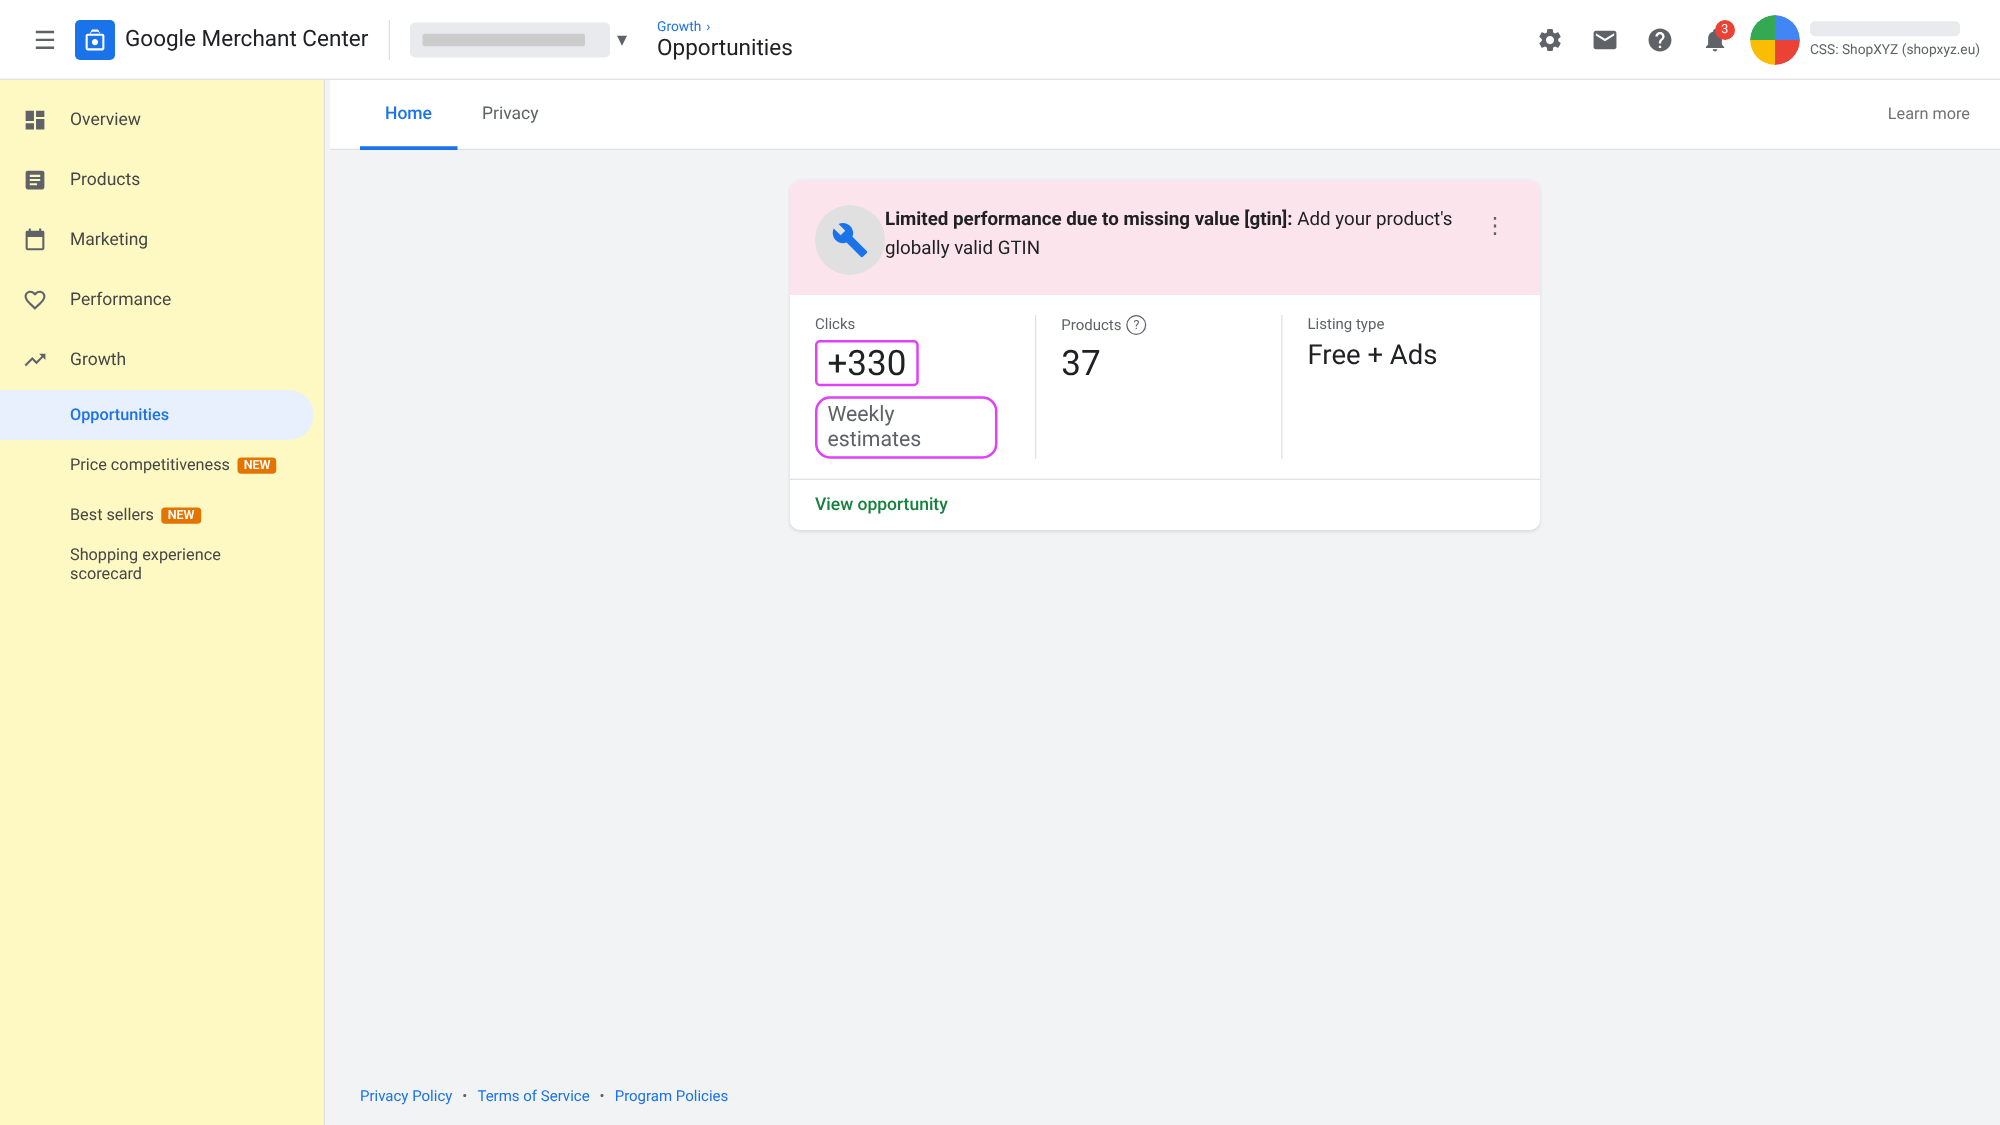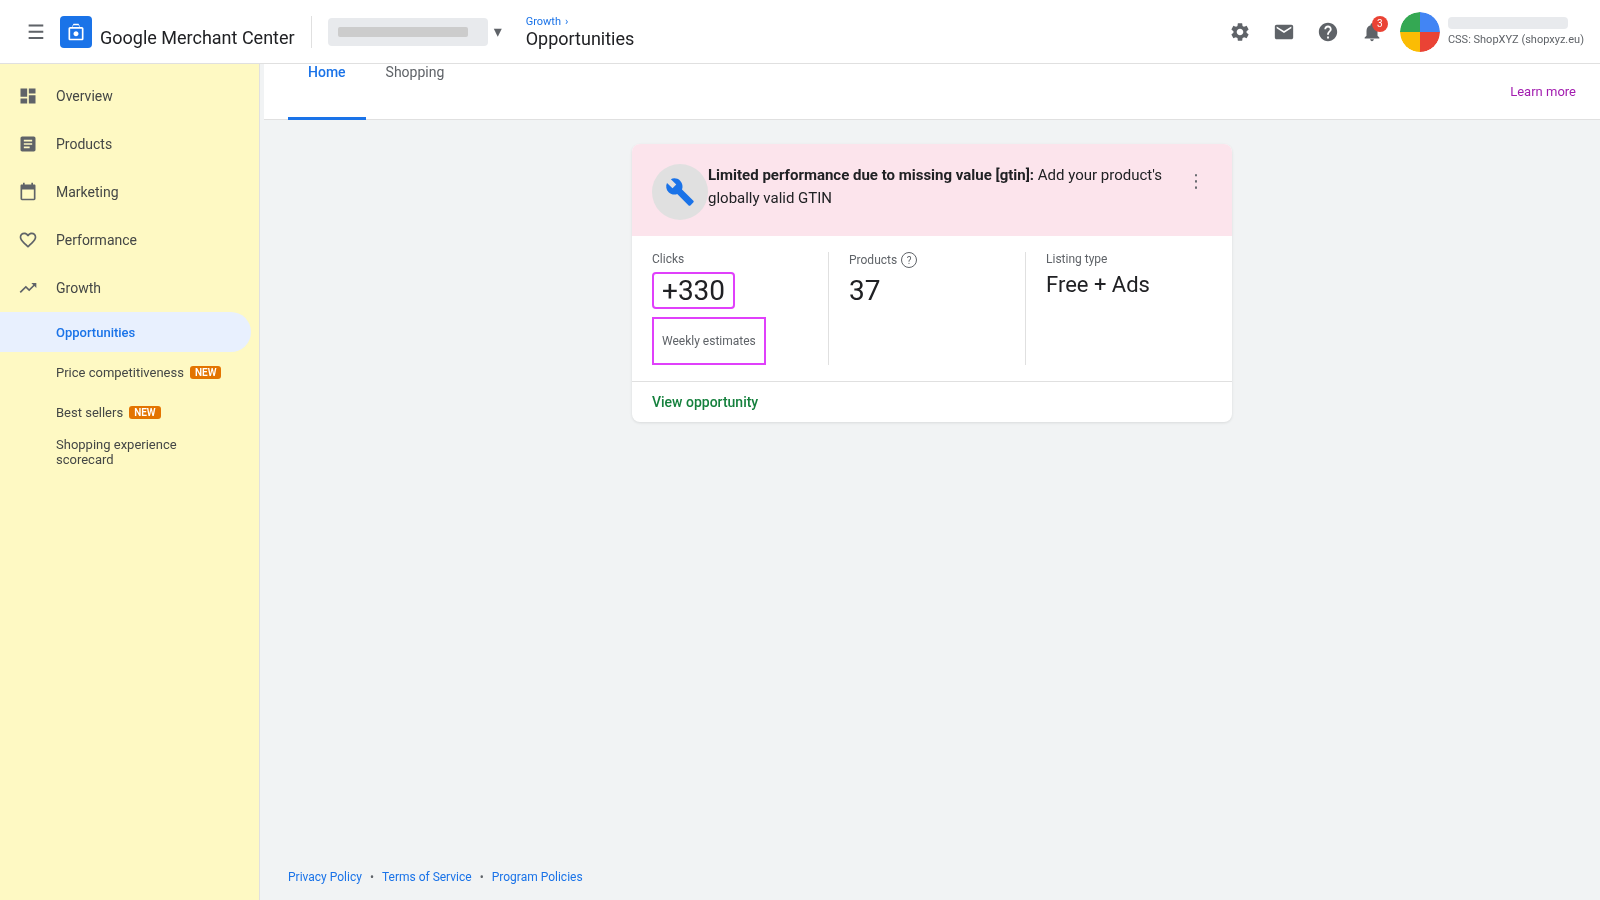--- a/index.html
+++ b/index.html
@@ -6,21 +6,21 @@
     body { font-family: 'Google Sans', Roboto, Arial, sans-serif; background: #f1f3f4; color: #202124; font-size: 14px; }
 
     
     .top-header {
       display: flex; align-items: center; height: 64px;
       background: #fff; border-bottom: 1px solid #e0e0e0;
       padding: 0 16px; position: fixed; top: 0; left: 0; right: 0; z-index: 100;
     }
     .header-hamburger { width: 40px; height: 40px; display: flex; align-items: center; justify-content: center; cursor: pointer; border-radius: 50%; }
     .header-hamburger span { font-size: 20px; color: #5f6368; }
-    .header-logo { display: flex; align-items: flex-end; gap: 8px; margin-left: 4px; }
+    .header-logo { display: flex; align-items: center; gap: 8px; margin-left: 4px; }
     .header-logo-icon { width: 32px; height: 32px; background: #1a73e8; border-radius: 4px; display: flex; align-items: center; justify-content: center; }
     .header-logo-icon svg { width: 20px; height: 20px; }
     .header-logo-text { font-size: 18px; font-weight: 400; color: #202124; white-space: nowrap; }
     .header-divider { width: 1px; height: 32px; background: #e0e0e0; margin: 0 16px; }
     .header-account { display: flex; align-items: center; gap: 6px; cursor: pointer; }
     .header-account-name { background: #e8eaed; border-radius: 4px; padding: 4px 10px; font-size: 13px; color: #5f6368; min-width: 160px; height: 28px; display: flex; align-items: center; }
     .header-account-arrow { color: #5f6368; font-size: 16px; }
     .header-breadcrumb { margin-left: 24px; display: flex; flex-direction: column; }
     .breadcrumb-parent { font-size: 11px; color: #1a73e8; display: flex; align-items: center; gap: 4px; cursor: pointer; }
     .breadcrumb-current { font-size: 18px; color: #202124; font-weight: 400; }
@@ -45,43 +45,43 @@
     .sidebar-item-icon svg { width: 20px; height: 20px; fill: #5f6368; }
     .sidebar-sub-item { padding: 0 16px 0 56px; height: 40px; display: flex; align-items: center; cursor: pointer; color: #444746; font-size: 13px; border-radius: 0 24px 24px 0; margin-right: 8px; gap: 6px; }
     .sidebar-sub-item.active { color: #1a73e8; font-weight: 500; background: #e8f0fe; }
     .badge-new { background: #e37400; color: #fff; font-size: 10px; font-weight: 600; padding: 1px 5px; border-radius: 3px; text-transform: uppercase; }
 
     
     .main-content { margin-left: 264px; flex: 1; display: flex; flex-direction: column; min-height: calc(100vh - 64px); }
 
     
     .tabs-bar { background: #fff; border-bottom: 1px solid #e0e0e0; display: flex; align-items: center; padding: 0 24px; position: relative; }
-    .tab { height: 56px; display: flex; padding: 0 20px; cursor: pointer; font-size: 14px; color: #5f6368; border-bottom: 3px solid transparent; margin-bottom: -1px; }
+    .tab { height: 56px; display: flex; align-items: center; padding: 0 20px; cursor: pointer; font-size: 14px; color: #5f6368; border-bottom: 3px solid transparent; margin-bottom: -1px; }
     .tab.active { color: #1a73e8; border-bottom-color: #1a73e8; font-weight: 500; }
-    .tabs-learn-more { margin-left: auto; color: #a21caf; font-size: 13px; cursor: pointer; text-decoration: none; }
+    .tabs-learn-more { margin-left: auto; color: #737373; font-size: 13px; cursor: pointer; text-decoration: none; }
 
     
     .page-body { flex: 1; padding: 24px 24px; background: #f1f3f4; }
 
     
     .opportunity-card { background: #fff; border-radius: 8px; padding: 0; max-width: 600px; margin: 0 auto; box-shadow: 0 1px 3px rgba(0,0,0,0.1); }
     .card-header { display: flex; align-items: flex-start; padding: 20px 20px 16px 20px; background: #fce4ec; border-radius: 8px 8px 0 0; gap: 0; position: relative; }
     .card-icon { width: 56px; height: 56px; border-radius: 50%; background: #e0e0e0; display: flex; align-items: center; justify-content: center; flex-shrink: 0; }
     .card-icon svg { width: 30px; height: 30px; fill: #1a73e8; }
     .card-title { flex: 1; font-size: 15px; color: #202124; line-height: 1.5; }
     .card-title strong { color: #202124; }
     .card-menu { width: 32px; height: 32px; display: flex; align-items: center; justify-content: center; cursor: pointer; border-radius: 50%; color: #5f6368; font-size: 18px; flex-shrink: 0; }
 
     .card-metrics { display: flex; padding: 16px 20px; gap: 10px; border-bottom: 1px solid #e0e0e0; }
     .metric-item { flex: 1; padding-right: 20px; }
     .metric-item + .metric-item { border-left: 1px solid #e0e0e0; padding-left: 20px; }
     .metric-label { font-size: 12px; color: #5f6368; display: flex; align-items: center; gap: 4px; margin-bottom: 6px; }
     .metric-value { font-size: 28px; font-weight: 400; color: #202124; }
     .metric-highlight { border: 2px solid #e040fb; border-radius: 4px; display: inline-block; padding: 0 8px; }
-    .weekly-est-box { display: inline-block; border: 2px solid #e040fb; border-radius: 0; padding: 15px 8px; font-size: 12px; color: #5f6368; margin-top: 8px; }
+    .weekly-est-box { display: inline-block; border: 2px solid #e040fb; border-radius: 12px; padding: 3px 8px; font-size: 17px; color: #5f6368; margin-top: 8px; }
 
     .card-footer { padding: 12px 20px; }
     .view-opportunity { color: #15803d; font-size: 14px; cursor: pointer; text-decoration: none; font-weight: 500; }
 
     
     .page-footer { padding: 16px 24px; background: #f1f3f4; }
     .footer-links { display: flex; gap: 8px; font-size: 12px; color: #5f6368; }
     .footer-links a { color: #1a73e8; text-decoration: none; cursor: pointer; }
     .footer-sep { color: #5f6368; }
 
@@ -209,21 +209,21 @@
     </div>
   </nav>
 
   <main class="main-content">
 
     <div class="tabs-bar">
       <div class="tab active">
         <span>Home</span>
       </div>
       <div class="tab">
-        <span>Shopping</span>
+        <span>Privacy</span>
       </div>
       <a class="tabs-learn-more">Learn more</a>
     </div>
 
     <div class="page-body">
 
       <div class="opportunity-card">
 
         <div class="card-header">
           <div class="card-icon">

